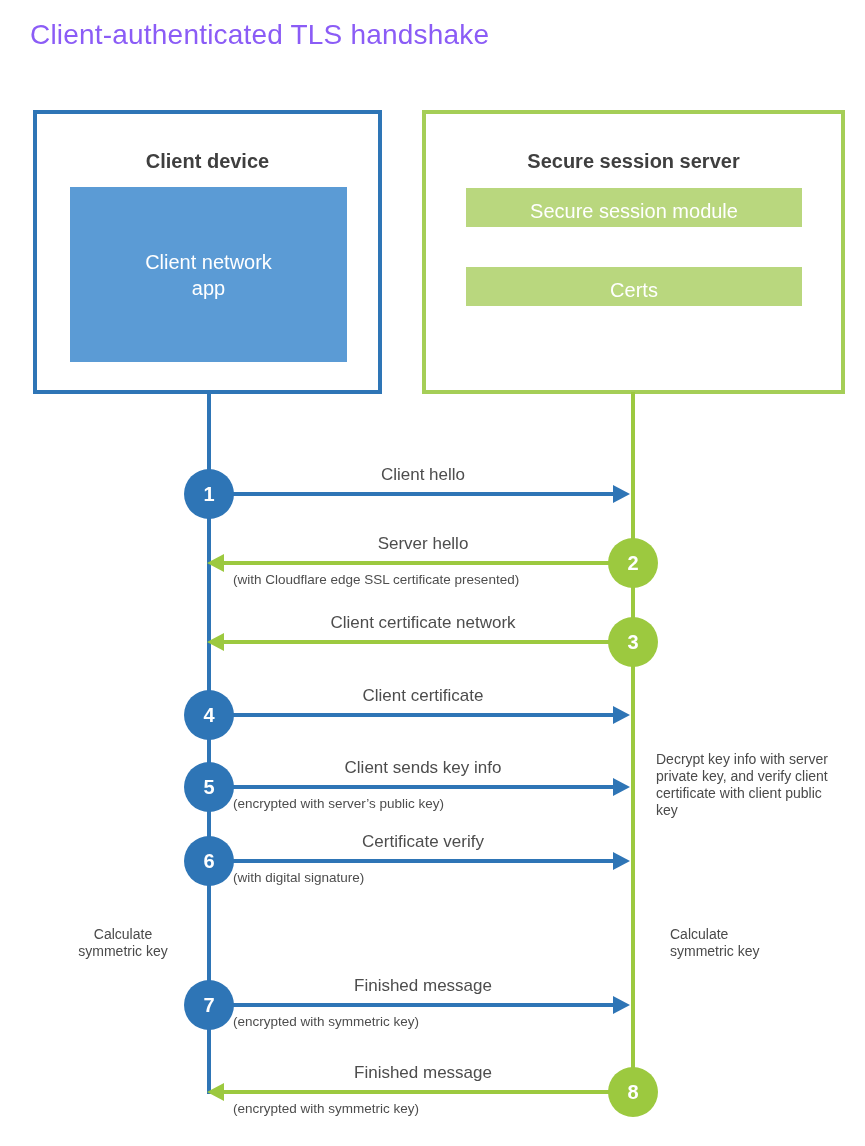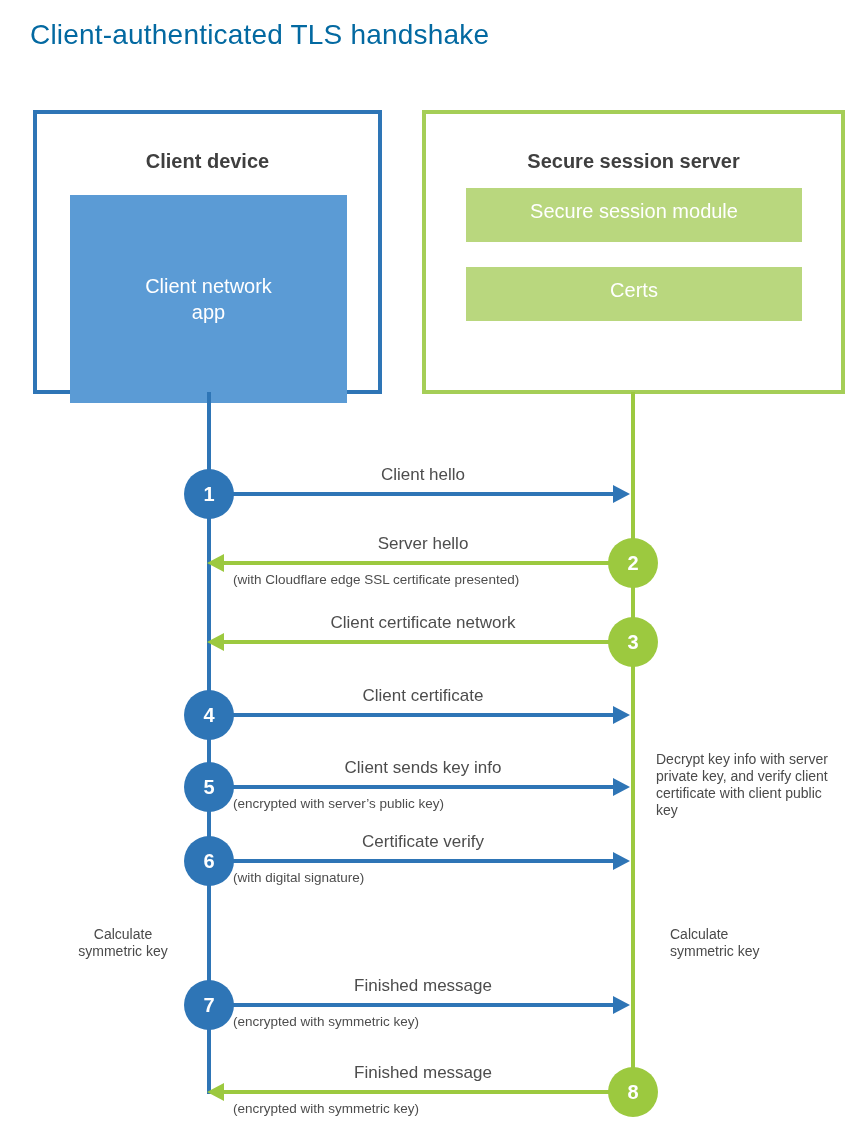--- a/index.html
+++ b/index.html
@@ -9,31 +9,31 @@
     --green-border:#A5CE57;
     --green-bar:#B9D77E;
     --text:#4D4D4D;
     --text-dark:#3F3F3F;
   }
   *{margin:0;padding:0;box-sizing:border-box;}
   html,body{background:#ffffff;}
   body{font-family:"Liberation Sans", sans-serif;}
   .canvas{position:relative;width:865px;height:1146px;background:#ffffff;overflow:hidden;}
 
-  .page-title{position:absolute;left:30px;top:19px;font-size:28px;font-weight:400;color:#0369a1;letter-spacing:.2px;}
+  .page-title{position:absolute;left:30px;top:19px;font-size:28px;font-weight:400;color:#8b5cf6;letter-spacing:.2px;}
 
   
   .box{position:absolute;background:#fff;}
   .client-box{left:33px;top:110px;width:349px;height:284px;border:4px solid var(--blue);}
   .server-box{left:422px;top:110px;width:423px;height:284px;border:4px solid var(--green-border);}
   .box-title{margin-top:36px;text-align:center;font-size:20px;font-weight:bold;color:var(--text-dark);}
-  .client-app{position:absolute;left:70px;top:187px;width:277px;height:208px;background:var(--blue-light);
-    display:flex;align-items:center;justify-content:center;margin-top:8px;}
+  .client-app{position:absolute;left:70px;top:187px;width:277px;height:175px;background:var(--blue-light);
+    display:flex;align-items:center;justify-content:center;}
   .client-app span{display:block;width:160px;text-align:center;color:#fff;font-size:20px;line-height:26px;}
-  .bar{position:absolute;left:466px;width:336px;height:54px;background:var(--green-bar);
+  .bar{position:absolute;left:466px;width:336px;height:39px;background:var(--green-bar);
     color:#fff;font-size:20px;text-align:center;line-height:47px;}
   .bar1{top:188px;} .bar2{top:267px;} .bar3{top:314px;}
 
   
   .vline{position:absolute;width:4px;top:392px;}
   .vline-blue{left:207px;height:702px;background:var(--blue);}
   .vline-green{left:631px;height:700px;background:var(--green);}
 
   
   .step{position:absolute;left:207px;width:428px;height:0;}

